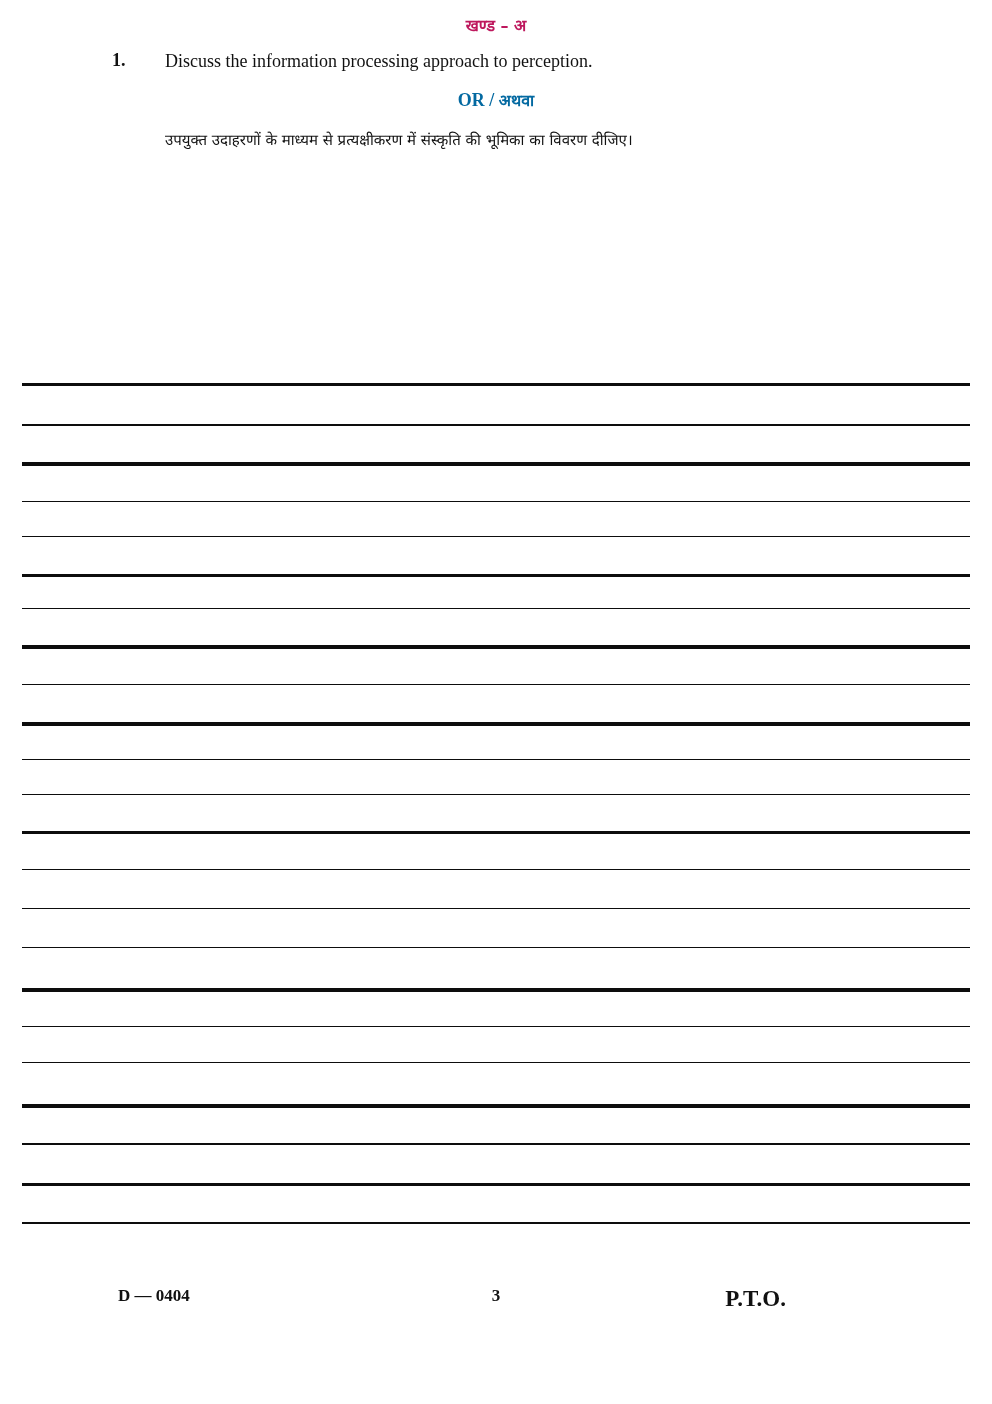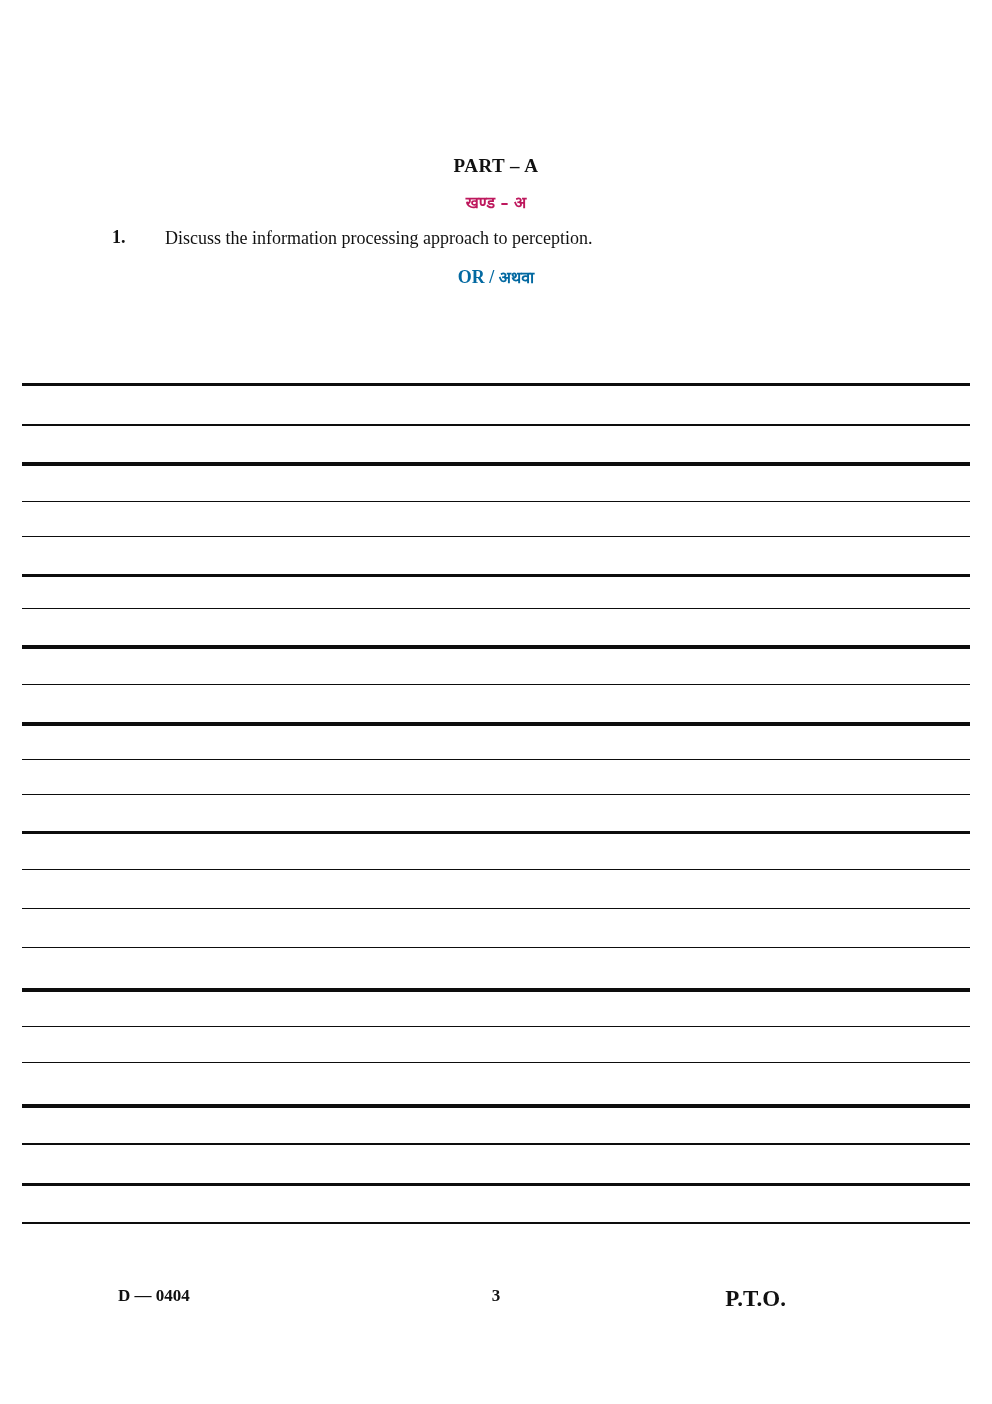--- a/index.html
+++ b/index.html
@@ -201,36 +201,36 @@
       <div class="rule-line" style="top: 1026px; height: 1px; left: 22px; width: 948px; background: rgb(13, 13, 13);"></div>
       <div class="rule-line" style="top: 1062px; height: 1px; left: 22px; width: 948px; background: rgb(13, 13, 13);"></div>
       <div class="rule-line" style="top: 1104px; height: 4px; left: 22px; width: 948px; background: rgb(13, 13, 13);"></div>
       <div class="rule-line" style="top: 1143px; height: 2px; left: 22px; width: 948px; background: rgb(13, 13, 13);"></div>
       <div class="rule-line" style="top: 1183px; height: 3px; left: 22px; width: 948px; background: rgb(13, 13, 13);"></div>
       <div class="rule-line" style="top: 1222px; height: 2px; left: 22px; width: 948px; background: rgb(13, 13, 13);"></div>
     </div>
 
   <div class="question-block">
 
-    <div class="heading-en">PART – A</div>
 
     <div class="heading-hi">खण्ड – अ</div>
 
     <div class="q-row">
       <span class="q-number">1.</span>
       <span class="q-text-en">Discuss the information processing approach to perception.</span>
     </div>
 
     <div class="or-divider">
       <span>OR</span>
       <span>/</span>
       <span class="or-hi">अथवा</span>
     </div>
 
     <div class="alt-row">
+      <span class="alt-text-hi">उपयुक्त उदाहरणों के माध्यम से प्रत्यक्षीकरण में संस्कृति की भूमिका का विवरण दीजिए।</span>
     </div>
 
   </div>
 
   <div id="footer">
     <span class="footer-left">D — 0404</span>
     <span class="footer-center">3</span>
     <span class="footer-right">P.T.O.</span>
   </div>
 

